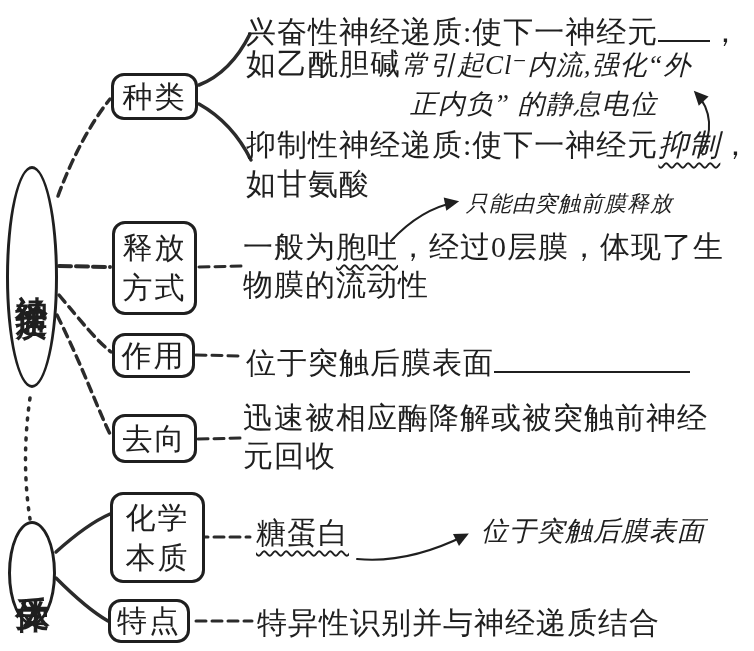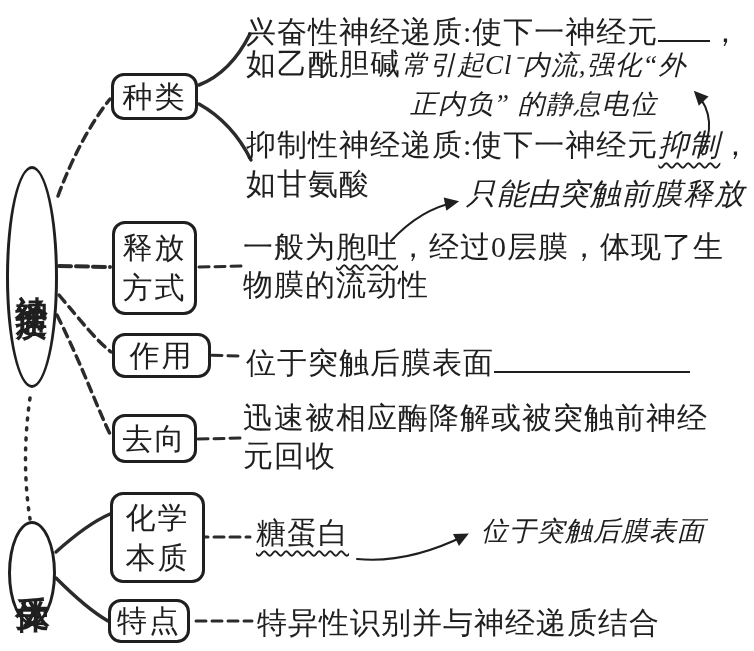--- a/index.html
+++ b/index.html
@@ -25,21 +25,21 @@
   .branch-box{
     position:absolute;z-index:2;background:#fff;
     border:3px solid #1f1f1f;border-radius:13px;
     display:flex;flex-direction:column;align-items:center;justify-content:center;
     box-sizing:border-box;
     font-size:30px;font-weight:400;line-height:40px;letter-spacing:2px;
     text-align:center;
   }
   .tline{
     position:absolute;z-index:2;white-space:nowrap;
-    font-size:30px;letter-spacing:1px;line-height:36px;font-weight:500;font-family:Liberation Serif, serif;
+    font-size:30px;letter-spacing:1px;line-height:36px;font-weight:500;
   }
   .hw{
     font-style:italic;font-weight:500;font-size:27px;letter-spacing:1px;
   }
   .wavy{
     text-decoration-line:underline;text-decoration-style:wavy;
     text-decoration-color:#1f1f1f;text-decoration-thickness:2px;
     text-underline-offset:7px;
   }
   .blank{
@@ -93,21 +93,21 @@
     <span class="vtext" style="font-size:34px;">受体</span>
   </div>
 
   <div class="branch-box" style="left:111px;top:73px;width:87px;height:47px;">
     <span>种类</span>
   </div>
   <div class="branch-box" style="left:112px;top:221px;width:85px;height:94px;">
     <span>释放</span>
     <span>方式</span>
   </div>
-  <div class="branch-box" style="left:112px;top:333px;width:99px;height:45px;">
+  <div class="branch-box" style="left:112px;top:333px;width:83px;height:45px;">
     <span>作用</span>
   </div>
   <div class="branch-box" style="left:112px;top:414px;width:85px;height:49px;">
     <span>去向</span>
   </div>
   <div class="branch-box" style="left:110px;top:492px;width:95px;height:91px;">
     <span>化学</span>
     <span>本质</span>
   </div>
   <div class="branch-box" style="left:108px;top:599px;width:82px;height:44px;">
@@ -124,21 +124,21 @@
     <span>正内负” 的静息电位</span>
   </div>
 
   <div class="tline" style="left:246px;top:127px;">
     <span>抑制性神经递质:使下一神经元</span><span class="hw wavy" style="font-size:30px;">抑制</span><span>，</span>
   </div>
   <div class="tline" style="left:246px;top:166px;">
     <span>如甘氨酸</span>
   </div>
 
-  <div class="tline hw" style="left:466px;top:176px;font-size:30px;">
+  <div class="tline hw" style="left:466px;top:186px;font-size:22px;">
     <span>只能由突触前膜释放</span>
   </div>
   <div class="tline" style="left:243px;top:229px;">
     <span>一般为</span><span class="wavy">胞吐</span><span>，经过0层膜，体现了生</span>
   </div>
   <div class="tline" style="left:243px;top:267px;">
     <span>物膜的流动性</span>
   </div>
 
   <div class="tline" style="left:246px;top:339px;">

